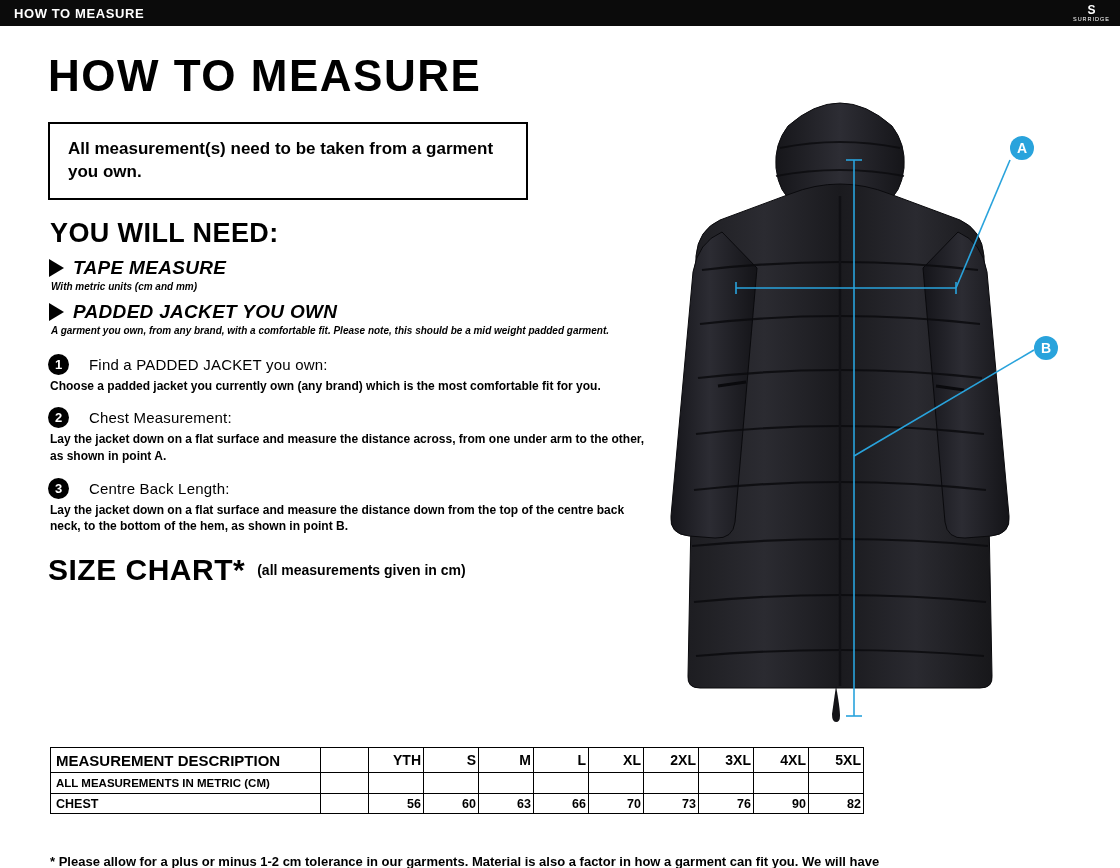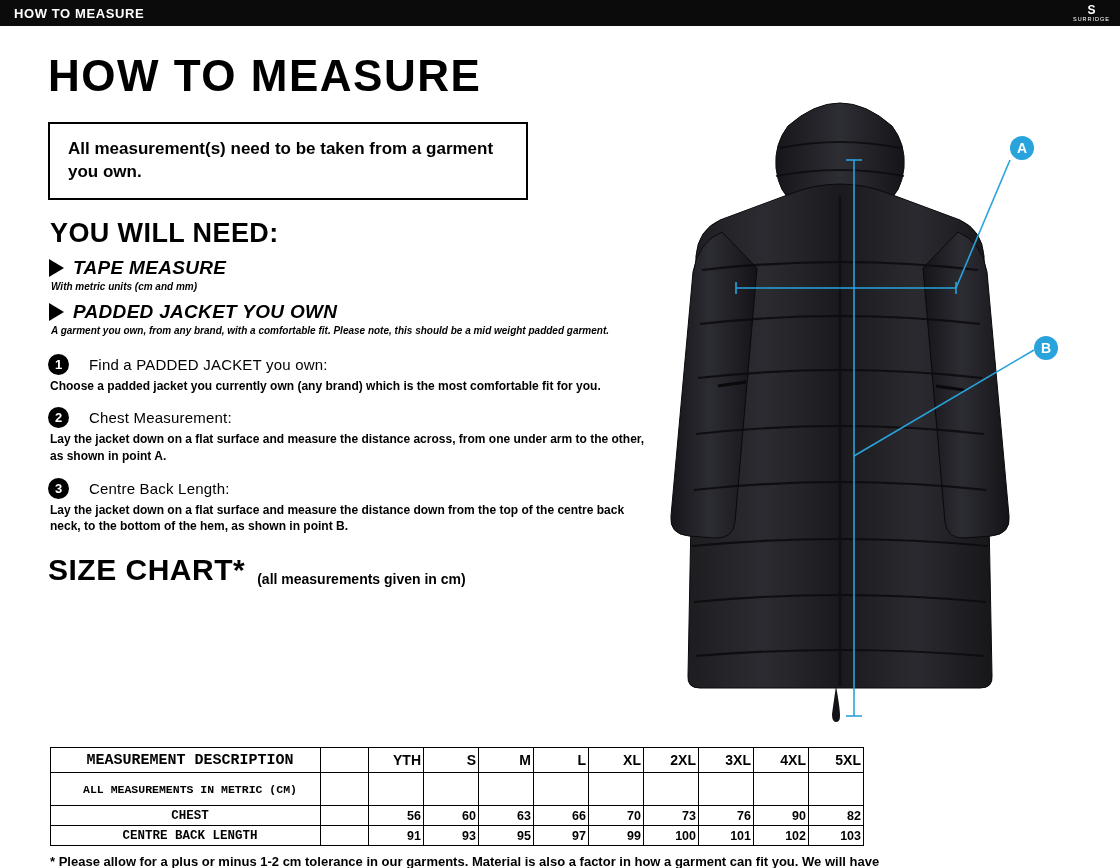--- a/index.html
+++ b/index.html
@@ -136,21 +136,21 @@
   .step-desc {
     font-size: 12px;
     font-weight: bold;
     line-height: 1.38;
     margin: 0 0 0 2px;
   }
 
   .sizechart-head {
     margin-top: 18px;
     display: flex;
-    align-items: flex-end;
+    align-items: center;
   }
   .sizechart-head .sc-title {
     font-size: 30px;
     font-weight: bold;
     letter-spacing: 0.5px;
   }
   .sizechart-head .sc-note {
     font-size: 14px;
     font-weight: bold;
     margin-left: 12px;
@@ -169,31 +169,30 @@
   }
   table td, table th {
     border: 1px solid #000;
     height: 20px;
     font-size: 12.5px;
     font-weight: bold;
     text-align: right;
     padding: 0 2px;
   }
   table th.desc, table td.desc {
-    text-align: center;
-    padding-left: 11px;
-    font-family: Liberation Mono, monospace;
+    text-align: left;
+    padding-left: 5px;
   }
   thead th { font-size: 14px; }
   thead th.desc { font-size: 15px; }
   .col-desc { width: 270px; }
   .col-blank { width: 48px; }
   .col-size { width: 55px; }
   tr.hdr-row th { height: 25px; }
-  tr.metric-row td { height: 33px; font-size: 11.5px; }
+  tr.metric-row td { height: 21px; font-size: 11.5px; }
 
   .footnote {
     position: absolute;
     left: 50px; top: 814px;
     width: 845px;
     font-size: 13px;
     font-weight: bold;
     line-height: 1.45;
   }
 
@@ -344,33 +343,20 @@
           <td></td>
           <td>56</td>
           <td>60</td>
           <td>63</td>
           <td>66</td>
           <td>70</td>
           <td>73</td>
           <td>76</td>
           <td>90</td>
           <td>82</td>
-        </tr>
-        <tr>
-          <td class="desc">CENTRE BACK LENGTH</td>
-          <td></td>
-          <td>91</td>
-          <td>93</td>
-          <td>95</td>
-          <td>97</td>
-          <td>99</td>
-          <td>100</td>
-          <td>101</td>
-          <td>102</td>
-          <td>103</td>
         </tr>
       </tbody>
     </table>
   </div>
 
   <p class="footnote">* Please allow for a plus or minus 1-2 cm tolerance in our garments. Material is also a factor in how a garment can fit you. We will have more details in the product description regarding the material stretch.  If the material is stretchy then you can wear the garment as a tighter fit as the material will stretch.  Please be aware that the above measurements are of the garment and not of your body.</p>
 
   <div class="jacket-area">
     <svg class="jacket-svg" width="470" height="680" viewBox="0 0 470 680">
       <defs>

